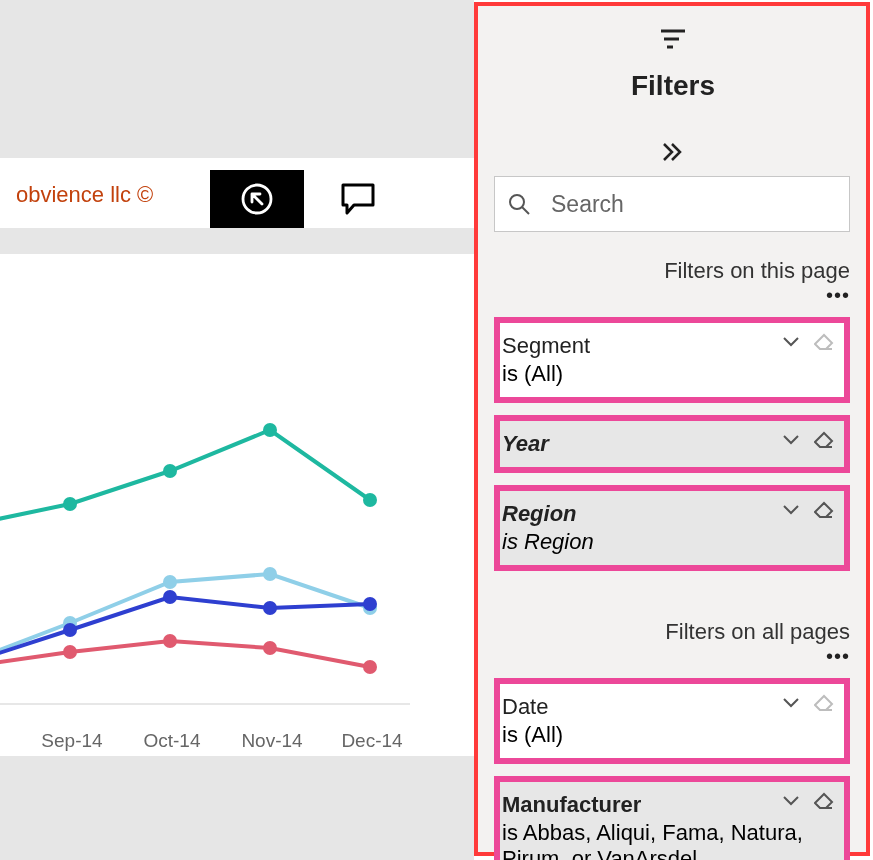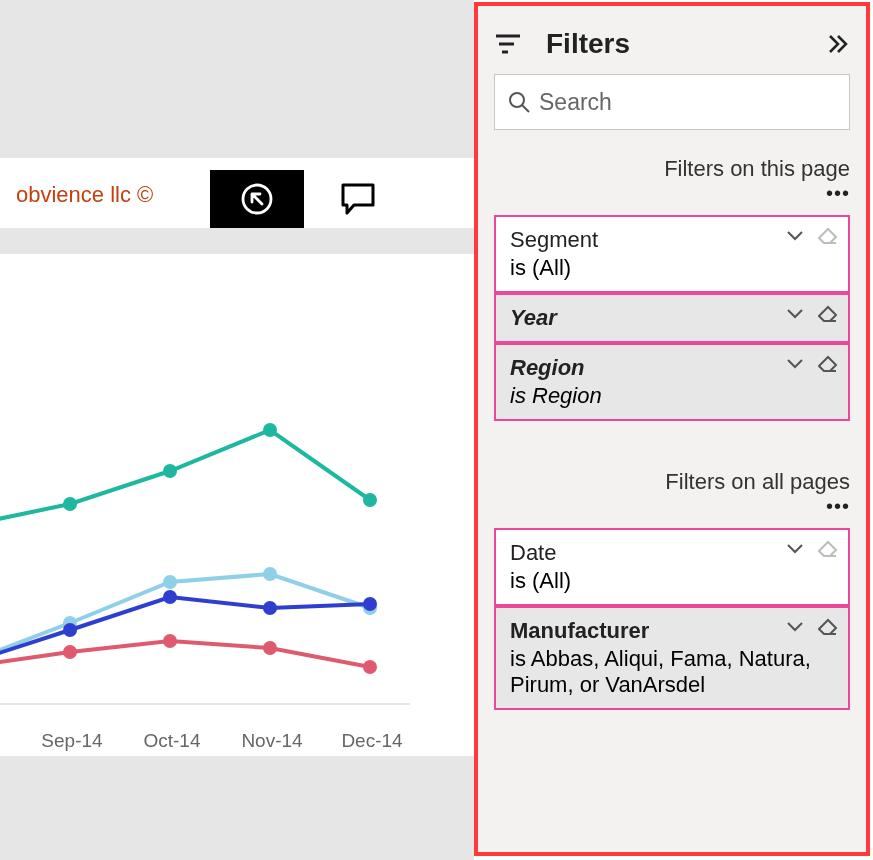--- a/index.html
+++ b/index.html
@@ -92,39 +92,40 @@
     left: 474px; top: 2px;
     width: 396px; height: 854px;
     border: 4px solid #ff3a3a;    
     background: #f3f2f1;
     padding: 0 12px 0 12px;
   }
 
   .filters-header {
     display: flex;
     align-items: center;
-    gap: 26px;
+    gap: 20px;
     padding: 22px 4px 14px 6px;
+    flex-direction: column;
   }
   .filters-header .title {
     font-size: 28px;
     font-weight: 600;
     color: #222;
   }
   .filters-header .spacer { flex:1; }
 
   .search-box {
     margin: 0 4px;
     height: 56px;
     border: 1px solid #c7c7c7;
     background: #fff;
     display: flex;
     align-items: center;
     padding: 0 12px;
-    gap: 6px;
+    gap: 18px;
     font-size: 23px;
     color: #666;
   }
   .search-box input {
     border: none; outline: none;
     font-size: 23px; color:#333;
     background: transparent;
     width: 100%;
   }
   .search-box input::placeholder { color:#666; }
@@ -139,23 +140,23 @@
     font-size: 22px;
     color: #333;
     margin-bottom: 10px;
     flex-direction: column;
   }
   .section-head .spacer { flex:1; }
   .dots { font-size: 20px; color:#222; letter-spacing:1px; }
 
   .filter-card {
     background: #fff;
-    border: 2px solid #ec4899;
-    padding: 10px 14px;
-    margin-bottom: 0;
+    border: 6px solid #ec4899;
+    padding: 10px 2px;
+    margin-bottom: 12px;
     position: relative;
   }
   .filter-card.active {
     background: #e7e7e7;
   }
   .filter-card .name {
     font-size: 22px;
     color: #222;
   }
   .filter-card.active .name {

